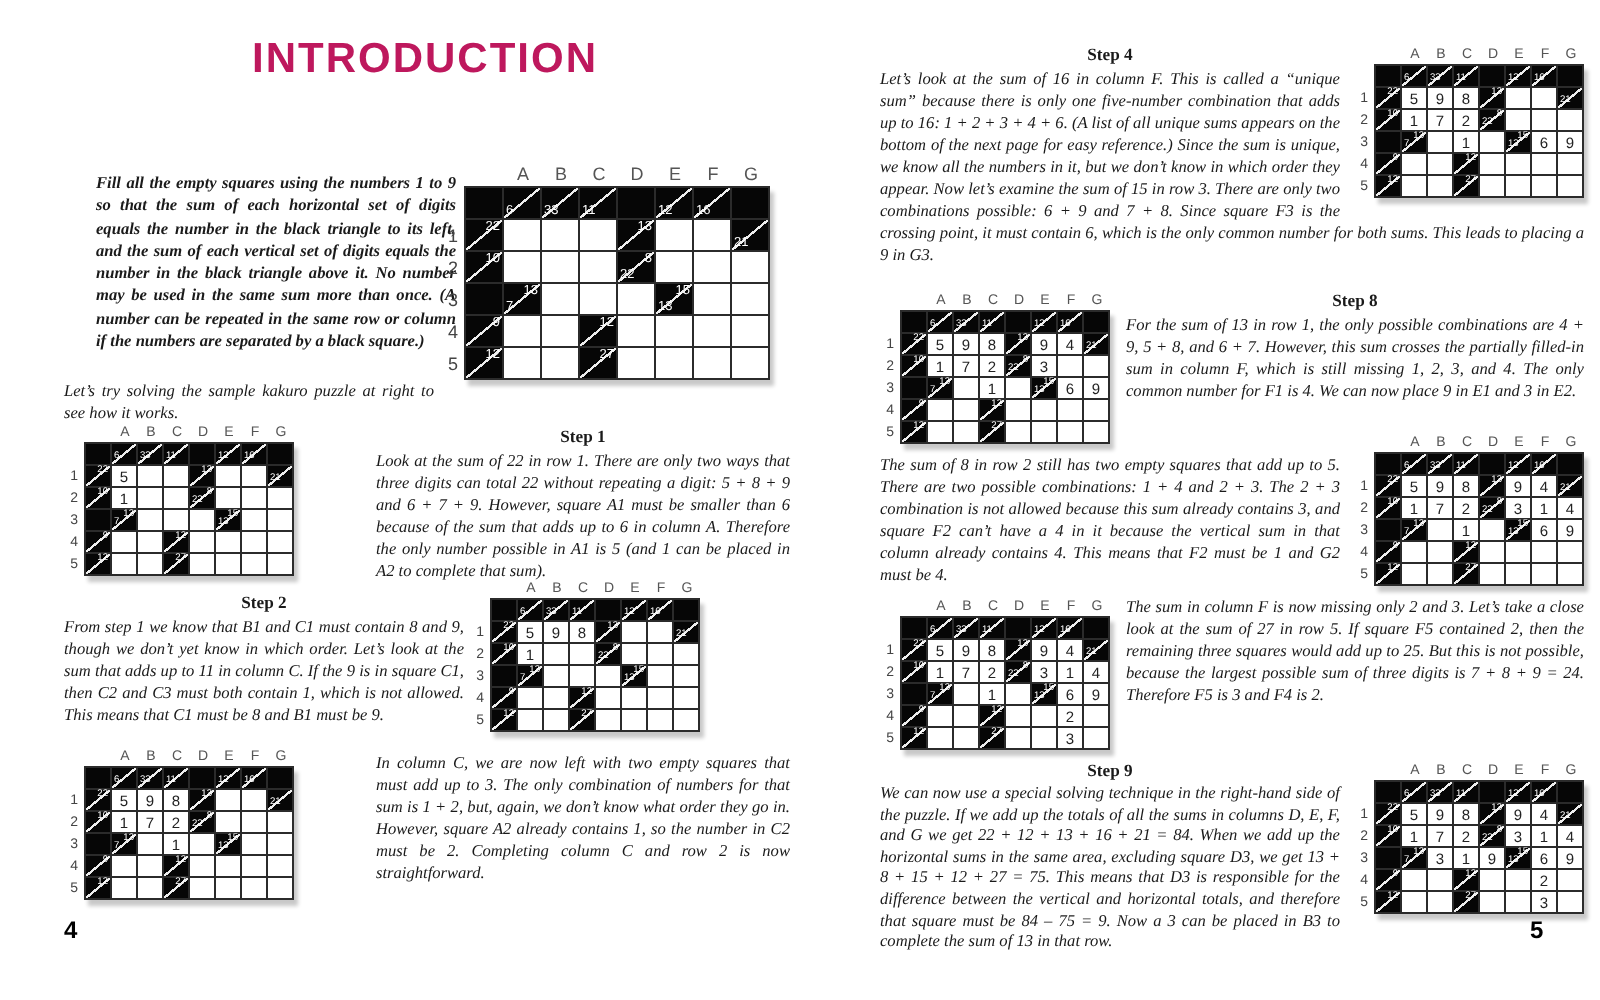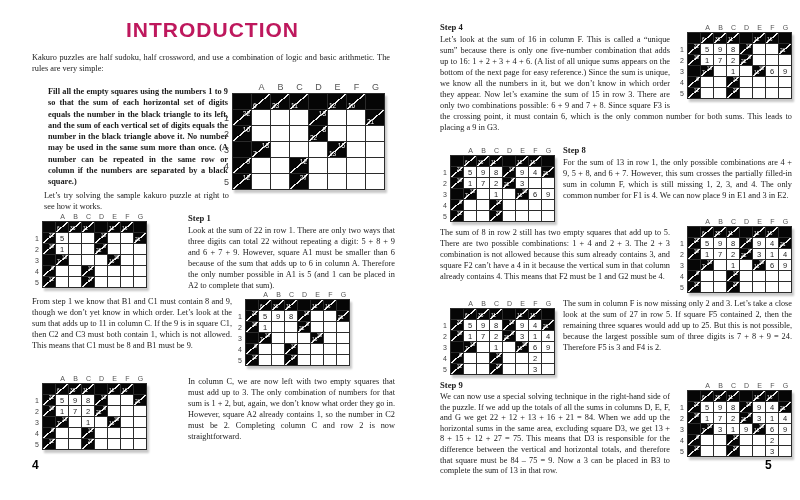--- a/index.html
+++ b/index.html
@@ -8,23 +8,23 @@
 
   .page{position:absolute;top:0;height:500px;}
   #page-left{left:30px;width:365px;}
   #page-right{left:435px;width:360px;}
 
   .abs{position:absolute;}
 
   h1.title{margin:0;font-family:"Liberation Sans",sans-serif;font-weight:bold;
            font-size:21px;letter-spacing:1px;text-align:center;width:100%;color:#be185d;}
 
-  p.body, div.body{margin:0;font-size:8.3px;line-height:11px;text-align:justify;}
+  p.body, div.body{margin:0;font-size:8.3px;line-height:11px;text-align:justify;font-style:italic;}
   .bold{font-weight:bold;}
-  h3.stephead{margin:0 0 1px 0;font-size:8.6px;line-height:11px;font-weight:bold;}
+  h3.stephead{margin:0 0 1px 0;font-size:8.6px;line-height:11px;font-weight:bold;text-align:center;}
 
   .pagenum{font-family:"Liberation Sans",sans-serif;font-weight:bold;font-size:12px;color:#000;}
 
   
   .g-main{--cw:18px;--ch:15px;--lw:12px;--cf:6.5px;--vf:10px;--hf:9px;}
   .g-small{--cw:12px;--ch:10px;--lw:10px;--cf:4.8px;--vf:7.5px;--hf:7px;}
   .kgrid{display:inline-block;}
   .khead{display:flex;margin-left:calc(var(--lw) + var(--cw) + 2px);}
   .khead span{width:calc(var(--cw) + 1px);text-align:center;color:#555;
               font-family:"Liberation Sans",sans-serif;font-size:var(--hf);line-height:calc(var(--hf) + 2px);}
@@ -51,21 +51,20 @@
   .fr{float:right;margin:1px 0 3px 7px;}
   .fl{float:left;margin:1px 8px 3px 0;}
   .raise{margin-top:-10px;}
 </style>
 </head>
 <body>
 
 <div class="page" id="page-left">
   <h1 class="title abs" style="top:18px;left:0;">INTRODUCTION</h1>
 
-  <p class="body abs" style="top:52px;left:2px;width:358px;">Kakuro puzzles are half sudoku, half crossword, and use a combination of logic and basic arithmetic. The rules are very simple:</p>
 
   <div class="body bold abs" style="top:86px;left:18px;width:180px;line-height:11.3px;">Fill all the empty squares using the numbers 1 to 9 so that the sum of each horizontal set of digits equals the number in the black triangle to its left, and the sum of each vertical set of digits equals the number in the black triangle above it. No number may be used in the same sum more than once. (A number can be repeated in the same row or column if the numbers are separated by a black square.)</div>
 
   <div class="abs kgrid g-main" style="top:82px;left:190px;">
       <div class="khead">
         <span>A</span>
         <span>B</span>
         <span>C</span>
         <span>D</span>
         <span>E</span>
@@ -161,21 +160,21 @@
             <span class="ac">27</span>
           </div>
           <div class="k-w"></div>
           <div class="k-w"></div>
           <div class="k-w"></div>
           <div class="k-w"></div>
         </div>
       </div>
     </div>
 
-  <p class="body abs" style="top:190px;left:2px;width:185px;margin-left:12px;">Let’s try solving the sample kakuro puzzle at right to see how it works.</p>
+  <p class="body abs" style="top:190px;left:2px;width:185px;">Let’s try solving the sample kakuro puzzle at right to see how it works.</p>
 
   <div class="abs kgrid g-small" style="top:212px;left:2px;">
       <div class="khead">
         <span>A</span>
         <span>B</span>
         <span>C</span>
         <span>D</span>
         <span>E</span>
         <span>F</span>
         <span>G</span>
@@ -278,20 +277,21 @@
           <div class="k-w"></div>
         </div>
       </div>
     </div>
   <div class="abs" style="top:213px;left:158px;width:207px;">
     <h3 class="stephead">Step 1</h3>
     <p class="body">Look at the sum of 22 in row 1. There are only two ways that three digits can total 22 without repeating a digit: 5 + 8 + 9 and 6 + 7 + 9. However, square A1 must be smaller than 6 because of the sum that adds up to 6 in column A. Therefore the only number possible in A1 is 5 (and 1 can be placed in A2 to complete that sum).</p>
   </div>
 
   <div class="abs" style="top:296px;left:2px;width:200px;">
+    <h3 class="stephead">Step 2</h3>
     <p class="body">From step 1 we know that B1 and C1 must contain 8 and 9, though we don’t yet know in which order. Let’s look at the sum that adds up to 11 in column C. If the 9 is in square C1, then C2 and C3 must both contain 1, which is not allowed. This means that C1 must be 8 and B1 must be 9.</p>
   </div>
   <div class="abs kgrid g-small" style="top:290px;left:205px;">
       <div class="khead">
         <span>A</span>
         <span>B</span>
         <span>C</span>
         <span>D</span>
         <span>E</span>
         <span>F</span>

